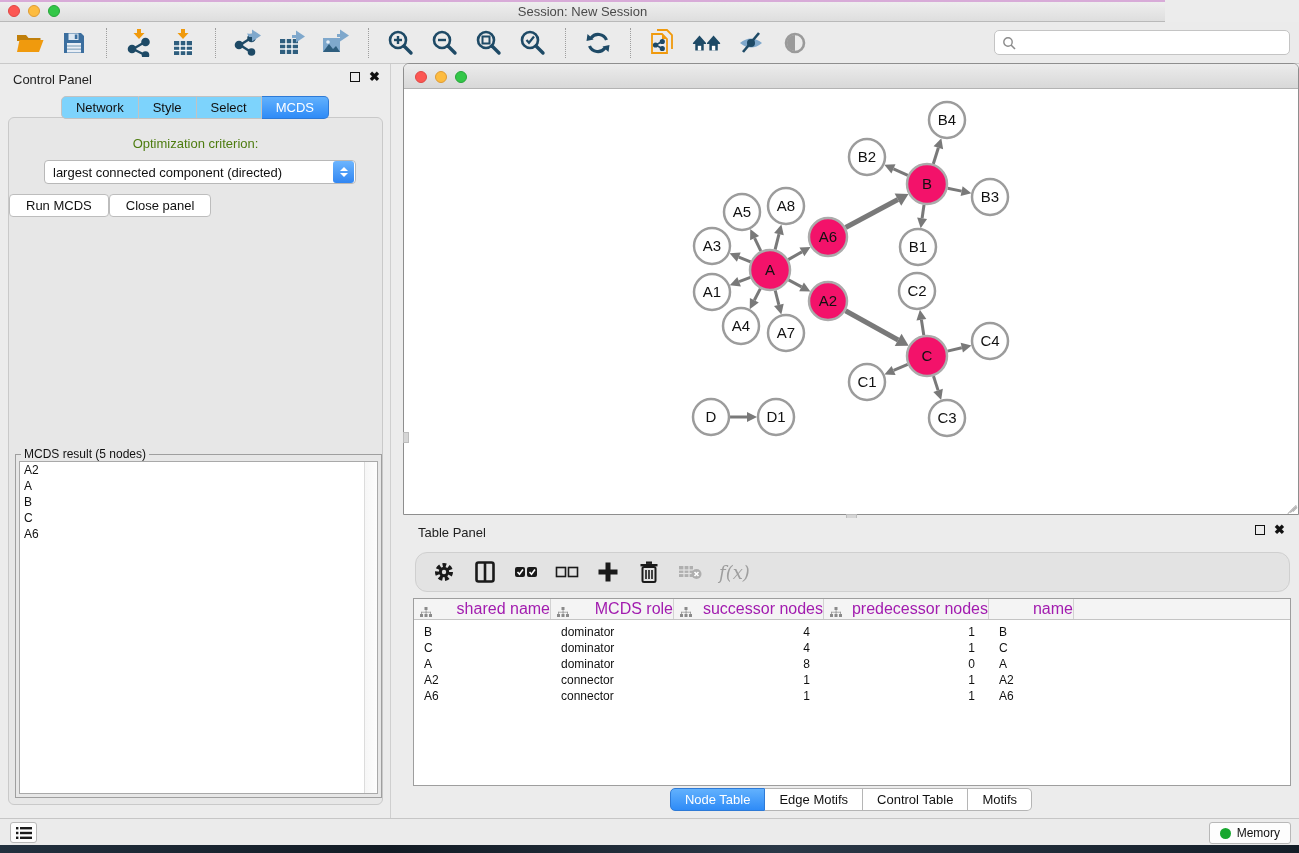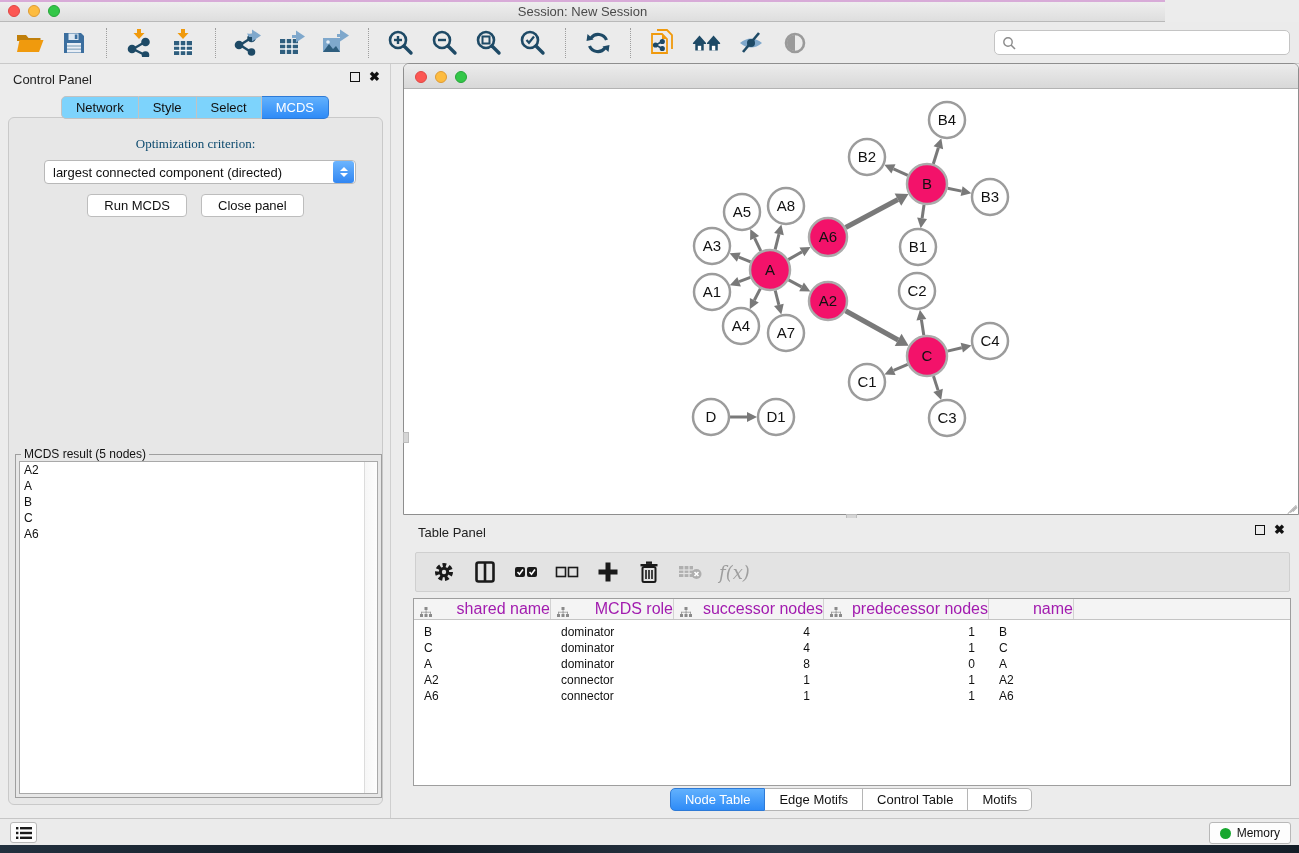--- a/index.html
+++ b/index.html
@@ -35,30 +35,30 @@
   .panel-btns { position:absolute; right:10px; top:8px; display:flex; gap:9px; align-items:center; }
   .float-glyph { width:10px; height:10px; border:1.6px solid #111; }
   .close-glyph { font-size:13px; font-weight:bold; color:#111; line-height:10px; }
   .cp-tabs { position:absolute; left:0; right:0; top:32px; display:flex; justify-content:center; z-index:2; }
   .cp-tab { font-size:13px; padding:3px 14px; background:#7dd3fc; border:1px solid #c2c2c2; border-left:none; color:#111; }
   .cp-tab:first-child { border-left:1px solid #c2c2c2; border-radius:5px 0 0 5px; }
   .cp-tab:last-child { border-radius:0 5px 5px 0; }
   .cp-tab.selected { background:linear-gradient(#62b1fd,#2e8bf7); color:#fff; border-color:#2e7ad6; }
   .cp-content { position:absolute; left:8px; top:53px; width:375px; height:688px;
     background:#e7e7e7; border:1px solid #c9c9c9; border-radius:6px; }
-  .opt-label { text-align:center; margin-top:18px; font-size:13px; color:#0c4a6e;font-family:Liberation Serif, serif; }
+  .opt-label { text-align:center; margin-top:18px; font-size:13px; color:#4d7c0f; }
   .dropdown { position:absolute; left:35px; top:42px; width:312px; height:24px; background:#fff;
     border:1px solid #b8b8b8; border-radius:4px; display:flex; align-items:center; }
   .dropdown .dd-text { flex:1; font-size:13px; padding-left:8px; color:#111; white-space:nowrap; }
   .dd-spin { width:21px; height:22px; border-radius:3px; background:linear-gradient(#6cb5fe,#3186f2);
     display:flex; flex-direction:column; align-items:center; justify-content:center; gap:2px; margin-right:1px; }
   .dd-spin i { width:0; height:0; border-left:4px solid transparent; border-right:4px solid transparent; }
   .dd-up { border-bottom:4px solid #fff; }
   .dd-down { border-top:4px solid #fff; }
-  .cp-buttons { position:absolute; left:0; right:0; top:76px; display:flex; justify-content:center; gap:14px; }
+  .cp-buttons { position:absolute; left:0; right:0; top:76px; display:flex; justify-content:flex-start; }
   .btn { background:#fff; border:1px solid #bdbdbd; border-radius:4px; font-size:13px; padding:3px 16px; color:#111; }
   .mcds-fieldset { position:absolute; left:6px; top:336px; width:367px; height:344px;
     border:1px solid #9f9f9f; }
   .mcds-legend { position:absolute; left:5px; top:-8px; background:#e7e7e7; padding:0 3px; font-size:12px; color:#111; }
   .mcds-list { position:absolute; left:3px; top:6px; right:3px; bottom:3px; background:#fff;
     border:1px solid #a9a9a9; overflow:hidden; }
   .mcds-item { font-size:12px; line-height:16px; padding-left:4px; color:#111; }
   .scroll-track { position:absolute; right:0; top:0; bottom:0; width:13px;
     background:linear-gradient(90deg,#f6f6f6,#fdfdfd); border-left:1px solid #dcdcdc; }
 
@@ -70,21 +70,21 @@
   .net-title { position:absolute; left:0; right:0; top:5px; text-align:center; font-size:13px; color:#333; }
   .net-canvas { position:absolute; left:0; top:25px; right:0; bottom:0; background:#fff; }
   .resize-grip { position:absolute; right:2px; bottom:2px; width:12px; height:12px; }
   .resize-grip span { position:absolute; background:#ababab; height:1px; transform:rotate(-45deg); }
   .split-handle { position:absolute; background:#d6d6d6; border:1px solid #bdbdbd; }
 
   
   .table-panel { position:absolute; left:403px; top:518px; width:896px; height:300px; background:#ececec; }
   .tp-title { position:absolute; left:15px; top:7px; font-size:13px; color:#222; }
   .tp-toolbar { position:absolute; left:12px; right:9px; top:34px; height:40px;
-    background:#e3e3e3; border:1px solid #cfcfcf; border-radius:2px; display:flex; align-items:center; padding-left:16px; gap:17px; }
+    background:#e3e3e3; border:1px solid #cfcfcf; border-radius:12px; display:flex; align-items:center; padding-left:16px; gap:17px; }
   .tp-icon { width:24px; height:24px; display:flex; align-items:center; justify-content:center; }
   .fx-label { font-family:"DejaVu Serif", serif; font-style:italic; font-size:18px; color:#9e9e9e; }
   .ttable { position:absolute; left:10px; right:8px; top:80px; height:188px;
     background:#fff; border:1px solid #9e9e9e; overflow:hidden; }
   .thead { display:flex; height:21px; background:#f4f4f4; border-bottom:1px solid #c4c4c4; }
   .th { position:relative; display:flex; align-items:center; justify-content:flex-end;
     font-size:16px; color:#a21caf; border-right:1px solid #d2d2d2; }
   .th .tree-ic { position:absolute; left:6px; top:5px; }
   .th.filler { border-right:none; }
   .tbody { padding-top:4px; }

